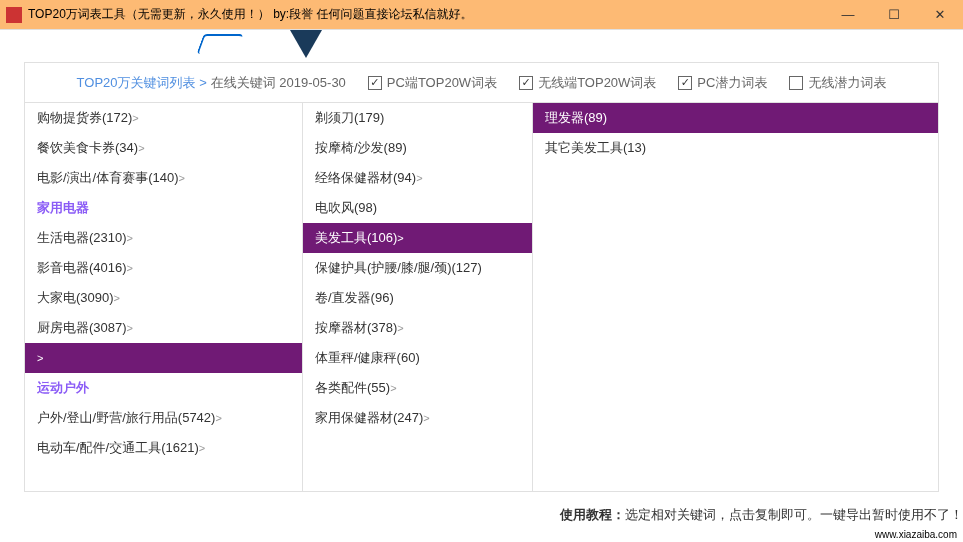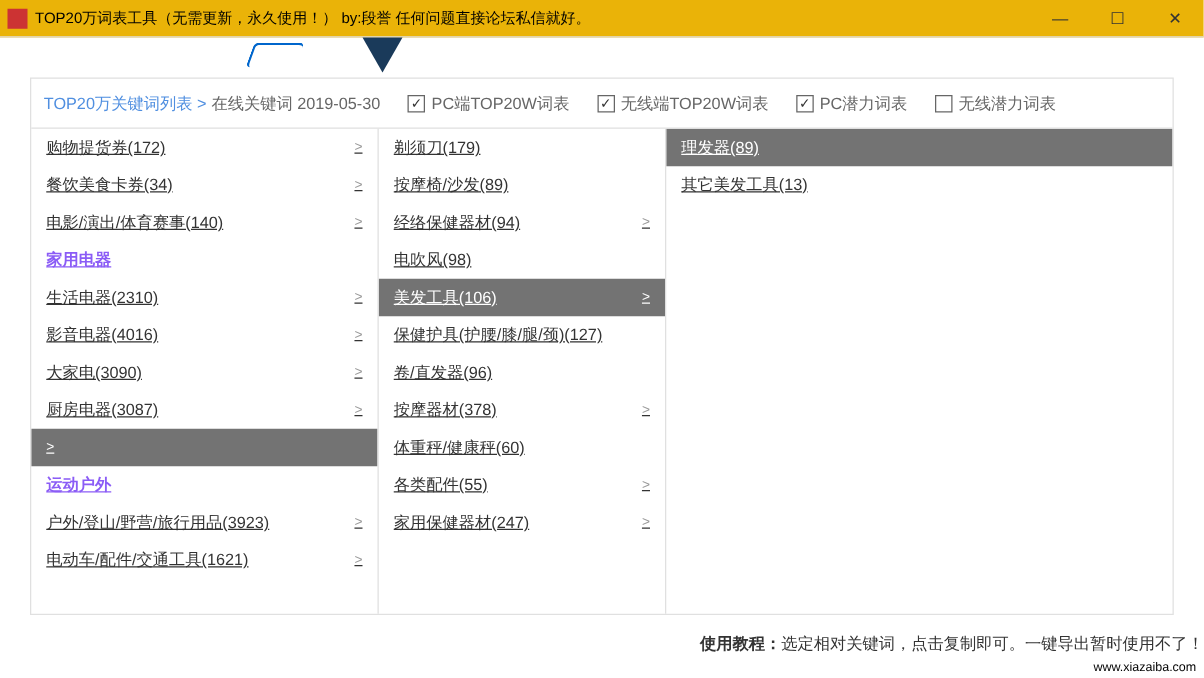--- a/index.html
+++ b/index.html
@@ -1,36 +1,36 @@
 <!DOCTYPE html>
 <html><head>
 <meta charset="utf-8">
 <style>
 * { margin: 0; padding: 0; box-sizing: border-box; font-family: "Microsoft YaHei", Arial, sans-serif; }
 body { width: 963px; height: 542px; background: #fff; position: relative; overflow: hidden; }
-.titlebar { height: 30px; background: #eab308; border-bottom: 1px solid #e0e0e0; display: flex; align-items: center; padding-left: 6px; }
+.titlebar { height: 30px; background: #fdba74; border-bottom: 1px solid #e0e0e0; display: flex; align-items: center; padding-left: 6px; }
 .titlebar .icon { width: 16px; height: 16px; background: #c33; margin-right: 6px; }
 .titlebar .title { font-size: 12px; color: #000; flex: 1; }
 .titlebar .ctrl { width: 46px; height: 30px; display: flex; align-items: center; justify-content: center; color: #333; font-size: 13px; cursor: pointer; }
 .topstrip { height: 32px; position: relative; }
 .shape1 { position: absolute; left: 200px; top: 4px; width: 40px; height: 20px; border: 2px solid #0066cc; border-radius: 4px; border-bottom: none; border-right: none; transform: skewX(-20deg); }
 .shape2 { position: absolute; left: 290px; top: 0; width: 0; height: 0; border-left: 16px solid transparent; border-right: 16px solid transparent; border-top: 28px solid #1a3a5a; }
 .content { position: absolute; top: 62px; left: 24px; right: 24px; bottom: 50px; border: 1px solid #e0e0e0; background: #fff; }
-.filterbar { height: 40px; border-bottom: 1px solid #e0e0e0; display: flex; align-items: center; padding: 0 10px; font-size: 13px; color: #666; gap: 4px; }
+.filterbar { height: 40px; border-bottom: 1px solid #e0e0e0; display: flex; align-items: center; padding: 0 10px; font-size: 13px; color: #666; gap: 4px; justify-content: center; }
 .crumb { color: #508fe0; }
 .chk { display: flex; align-items: center; margin-left: 18px; gap: 5px; cursor: pointer; }
 .chk .box { width: 14px; height: 14px; border: 1px solid #666; display: flex; align-items: center; justify-content: center; font-size: 11px; color: #333; }
 .cols { display: flex; height: calc(100% - 40px); }
 .col { border-right: 1px solid #e0e0e0; overflow: hidden; }
 .col1 { width: 278px; }
 .col2 { width: 230px; }
 .col3 { flex: 1; border-right: none; }
-.row { height: 30px; display: flex; align-items: center; padding: 0 12px; font-size: 13px; color: #333; cursor: pointer; justify-content: space-between; text-decoration: underline; }
+.row { height: 30px; display: flex; align-items: center; padding: 0 12px; font-size: 13px; color: #333; cursor: pointer; justify-content: flex-start; }
 .row.header { font-weight: bold; color: #8b5cf6; cursor: default; }
-.row.sel { background: #737373; color: #fff; }
+.row.sel { background: #701a75; color: #fff; }
 .row .arr { color: #999; font-size: 11px; }
 .row.sel .arr { color: #fff; }
 .footer { position: absolute; bottom: 18px; left: 0; right: 0; text-align: right; font-size: 13px; color: #333; }
 .footer b { font-weight: bold; }
 .watermark { position: absolute; right: 0; bottom: 0; font-size: 36px; font-weight: 900; color: #000; font-style: italic; letter-spacing: -2px; padding: 2px 6px; }
 .watermark .sub { font-size: 10px; display: block; text-align: right; letter-spacing: 0; font-style: normal; font-weight: normal; margin-top: -6px; }
 </style>
 </head>
 <body>
 
@@ -98,21 +98,21 @@
           <span>厨房电器(3087)</span>
           <span class="arr">&gt;</span>
         </div>
         <div class="row sel">
           <span class="arr">&gt;</span>
         </div>
         <div class="row header">
           <span>运动户外</span>
         </div>
         <div class="row">
-          <span>户外/登山/野营/旅行用品(3923)</span>
+          <span>户外/登山/野营/旅行用品(5742)</span>
           <span class="arr">&gt;</span>
         </div>
         <div class="row">
           <span>电动车/配件/交通工具(1621)</span>
           <span class="arr">&gt;</span>
         </div>
       </div>
     <div class="col col2" id="col2">
         <div class="row">
           <span>剃须刀(179)</span>

